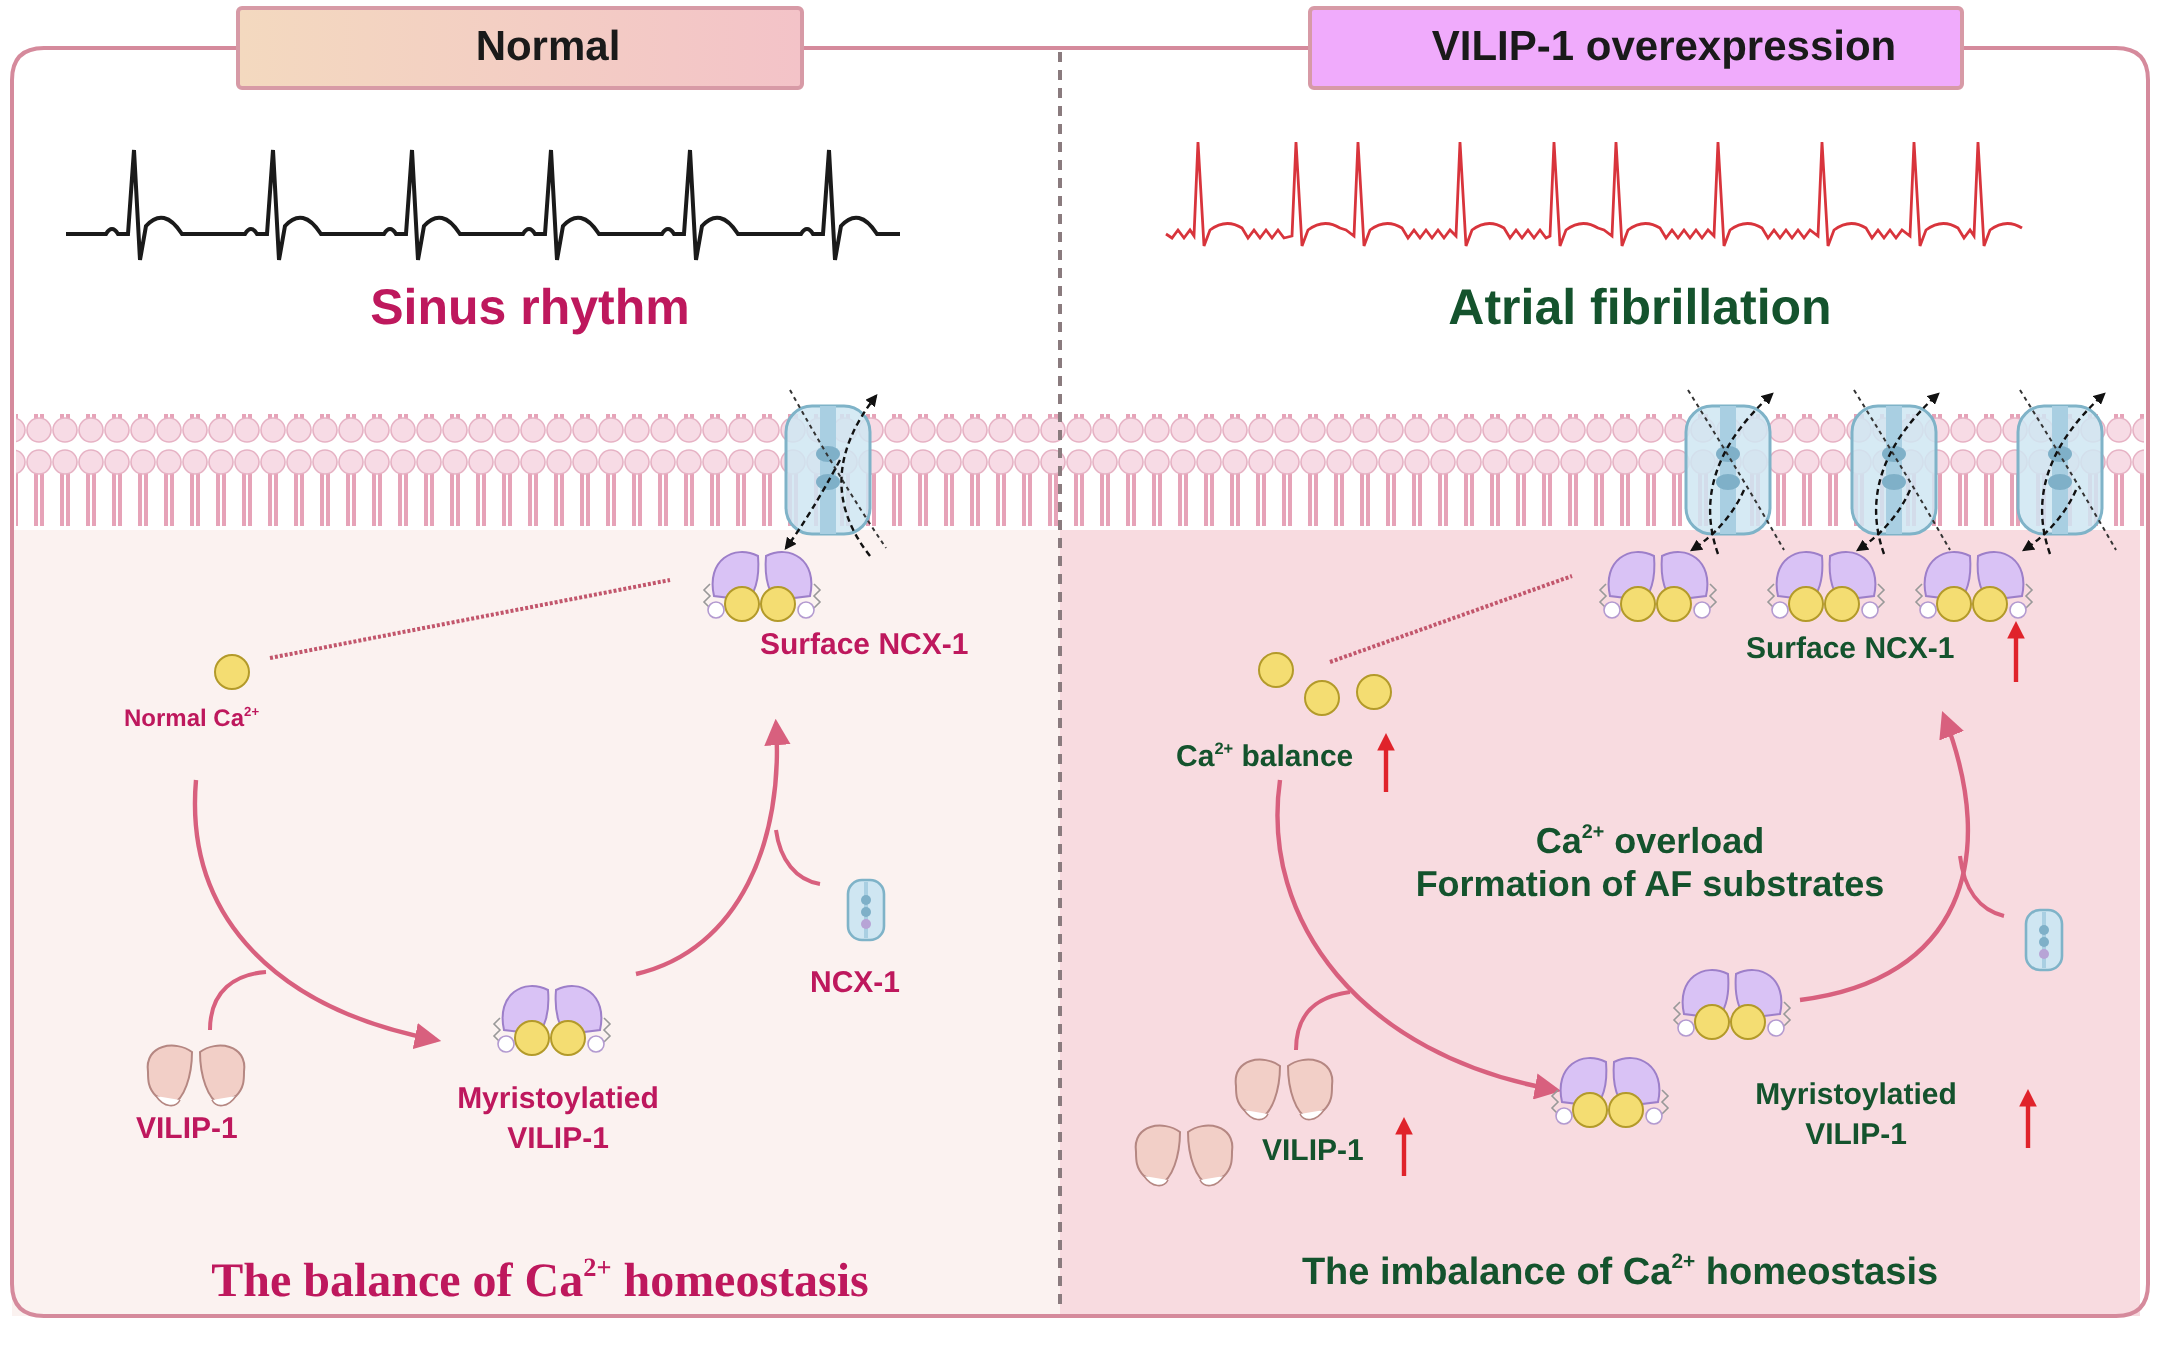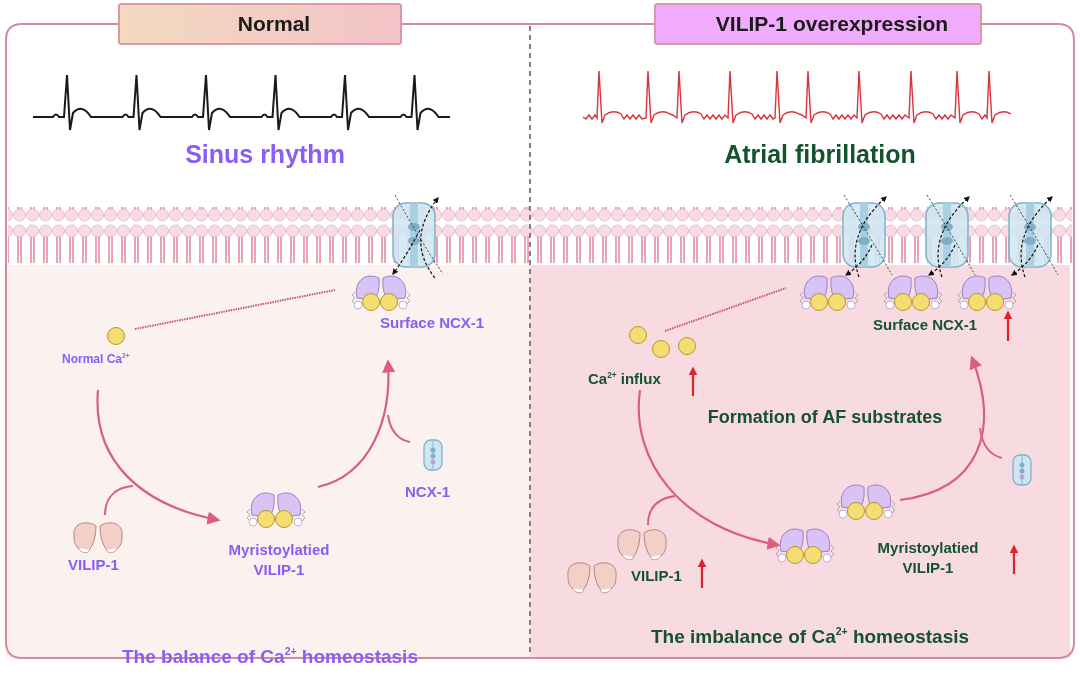--- a/index.html
+++ b/index.html
@@ -1,20 +1,20 @@
 <!DOCTYPE html>
 <html><head>
 <meta charset="utf-8">
 <style>
   html, body { margin:0; padding:0; }
   body { width:1080px; height:675px; background:#ffffff; position:relative; overflow:hidden;
          font-family:"Liberation Sans", sans-serif; }
   #stage { position:absolute; left:0; top:0; width:1080px; height:675px; }
   .lbl { position:absolute; font-weight:bold; white-space:nowrap; text-align:center; }
-  .black { color:#8b5cf6; }
+  .black { color:#be185d; }
   .red { color:#14532d; }
   .hdr { position:absolute; top:3px; height:38px; border:2px solid #d79aa6; border-radius:3px;
          display:flex; align-items:center; justify-content:center; font-weight:bold; font-size:21px; color:#1a1a1a;padding-left:28px; }
   sup { font-size:0.55em; vertical-align:0.75em; }
 </style>
 </head>
 <body>
 
 <div id="stage">
   <svg id="art" width="1080" height="675" viewBox="0 0 1080 675" xmlns="http://www.w3.org/2000/svg" style="position:absolute;left:0;top:0;">
@@ -164,30 +164,31 @@
   <div class="lbl black" style="left:62px;top:352px;font-size:12px;">
     <span>Normal Ca</span><sup>2+</sup>
   </div>
   <div class="lbl black" style="left:380px;top:314px;font-size:15px;">Surface NCX-1</div>
   <div class="lbl black" style="left:405px;top:483px;font-size:15px;">NCX-1</div>
   <div class="lbl black" style="left:68px;top:556px;font-size:15px;">VILIP-1</div>
   <div class="lbl black" style="left:214px;top:540px;width:130px;font-size:15px;line-height:20px;">
     <div>Myristoylatied</div>
     <div>VILIP-1</div>
   </div>
-  <div class="lbl black" style="left:60px;top:646px;width:420px;font-size:19px;">
+  <div class="lbl black" style="left:60px;top:626px;width:420px;font-size:24px;font-family:Liberation Serif, serif;">
     <span>The balance of Ca</span><sup>2+</sup><span> homeostasis</span>
   </div>
 
   <div class="lbl red" style="left:680px;top:140px;width:280px;font-size:25px;">Atrial fibrillation</div>
   <div class="lbl red" style="left:588px;top:370px;font-size:15px;">
-    <span>Ca</span><sup>2+</sup><span> influx</span>
+    <span>Ca</span><sup>2+</sup><span> balance</span>
   </div>
   <div class="lbl red" style="left:873px;top:316px;font-size:15px;">Surface NCX-1</div>
   <div class="lbl red" style="left:660px;top:406px;width:330px;font-size:18px;line-height:22px;">
+    <div><span>Ca</span><sup>2+</sup><span> overload</span></div>
     <div>Formation of AF substrates</div>
   </div>
   <div class="lbl red" style="left:631px;top:567px;font-size:15px;">VILIP-1</div>
   <div class="lbl red" style="left:858px;top:538px;width:140px;font-size:15px;line-height:20px;">
     <div>Myristoylatied</div>
     <div>VILIP-1</div>
   </div>
   <div class="lbl red" style="left:590px;top:626px;width:440px;font-size:19px;">
     <span>The imbalance of Ca</span><sup>2+</sup><span> homeostasis</span>
   </div>

